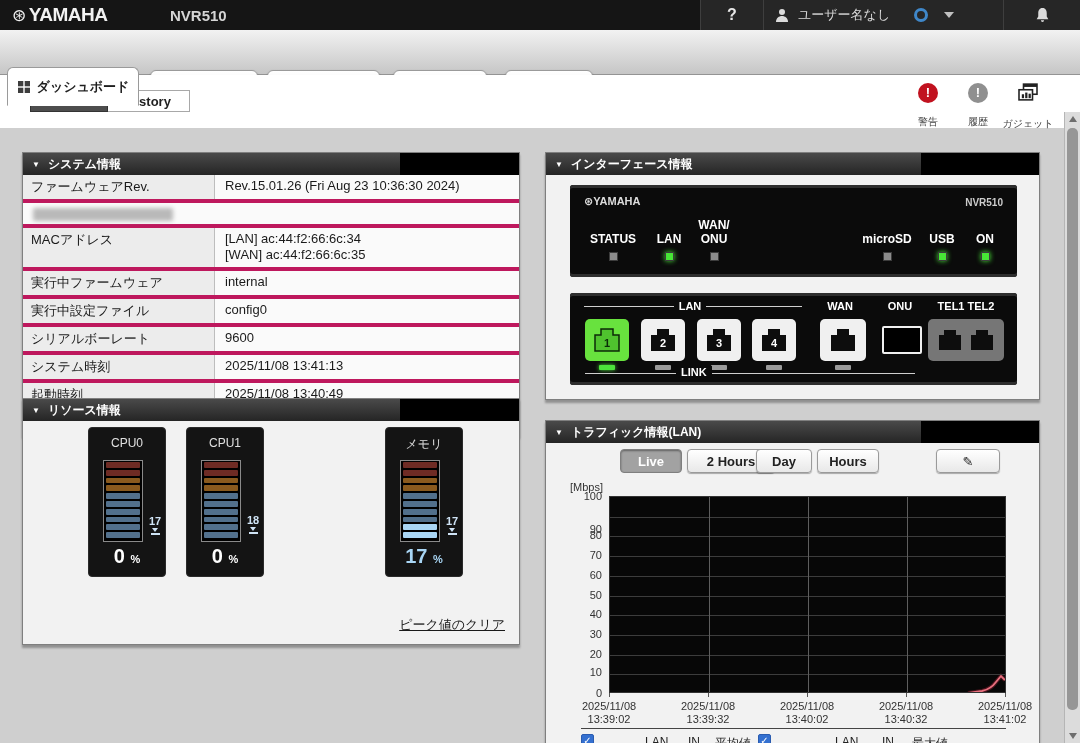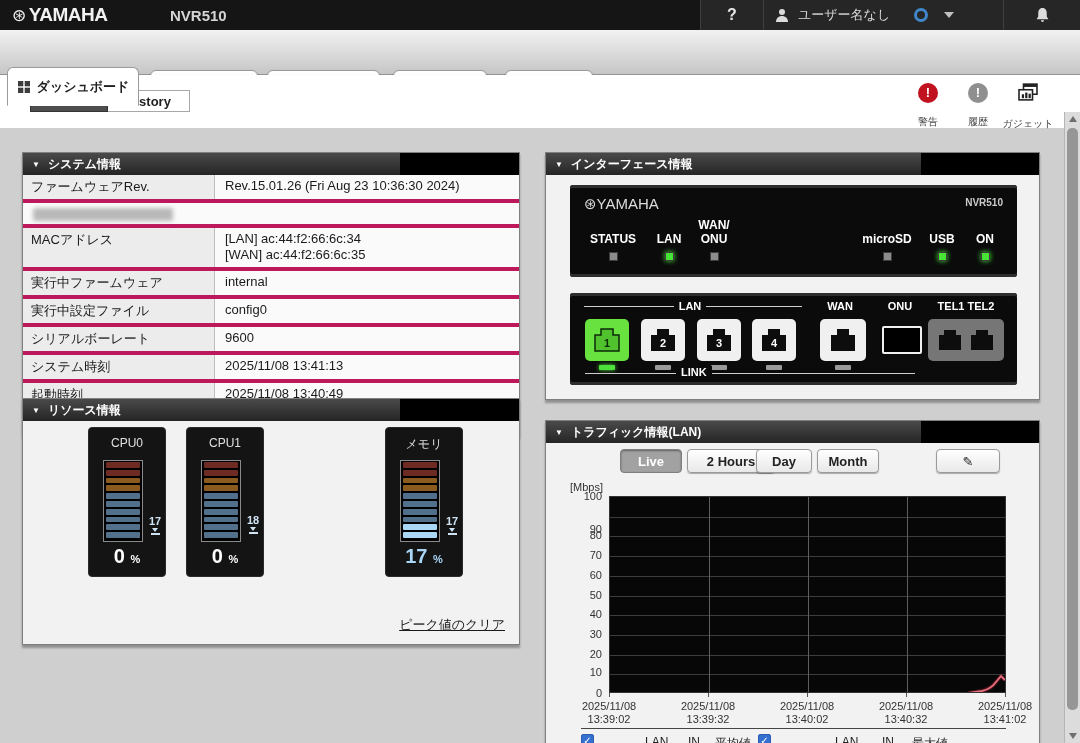--- a/index.html
+++ b/index.html
@@ -66,21 +66,21 @@
   .sysrow:last-child { border-bottom:none; }
   .sysrow .lbl { width:192px; background:#ececec; border-right:1px solid #bdbdbd; padding:3px 8px; }
   .sysrow .val { flex:1; background:#fafafa; padding:3px 10px; line-height:1.25; }
   .redacted { width:140px; height:13px; margin-top:2px; background:#b9b9b9; border-radius:2px; filter:blur(2px); }
 
   
   .device { position:absolute; left:24px; width:447px; height:92px; background:#0b0b0b; border-radius:3px;
             box-shadow:inset 0 3px 0 #2e2e2e, inset 0 -3px 0 #2e2e2e; }
   .device-front { top:32px; }
   .device-rear { top:140px; }
-  .df-brand { position:absolute; left:14px; top:10px; color:#ddd; font-size:15px; font-weight:normal; }
+  .df-brand { position:absolute; left:14px; top:10px; color:#ddd; font-size:11px; font-weight:bold; }
   .df-model { position:absolute; right:14px; top:12px; color:#ccc; font-size:10px; font-weight:bold; }
   .led-item { position:absolute; top:28px; height:48px; display:flex; flex-direction:column;
               justify-content:flex-end; align-items:center; }
   .led-label { color:#fff; font-size:12px; font-weight:bold; text-align:center; white-space:pre-line; line-height:1.15; }
   .led-dot { width:9px; height:9px; margin-top:5px; background:#8c8c8c; border:1px solid #3c3c3c; }
   .led-dot.on { background:#47e636; box-shadow:0 0 5px #47e636; }
   .hline { position:absolute; border-top:1px solid #cfcfcf; }
   .grp-label { position:absolute; top:7px; color:#fff; font-size:11px; font-weight:bold; text-align:center; }
   .mod { position:absolute; top:26px; width:44px; height:42px; background:#f0f0f0; border-radius:5px;
          display:flex; align-items:center; justify-content:center; }
@@ -479,21 +479,21 @@
   </div>
 
   <div class="panel" style="left:545px;top:420px;width:495px;height:334px;" data-interactable="false" id="traffic-panel">
     <div class="panel-header" data-interactable="true">
       <span class="hdr-caret" data-interactable="false">▼</span>
       <span data-interactable="false">トラフィック情報(LAN)</span>
     </div>
     <div class="range-btn active" style="left:74px;width:62px;" data-interactable="true">Live</div>
     <div class="range-btn" style="left:141px;width:88px;text-align:right;" data-interactable="true">2 Hours</div>
     <div class="range-btn" style="left:210px;width:56px;" data-interactable="true">Day</div>
-    <div class="range-btn" style="left:271px;width:62px;" data-interactable="true">Month</div>
+    <div class="range-btn" style="left:271px;width:62px;" data-interactable="true">Hours</div>
     <div class="range-btn" style="left:390px;width:64px;" data-interactable="true">
       <span data-interactable="false">✎</span>
     </div>
     <div class="mbps" data-interactable="false">[Mbps]</div>
     <div class="plot" data-interactable="false">
       <svg width="397" height="197" viewBox="0 0 397 197" data-interactable="false" style="position:absolute;left:0;top:0;">
         <path d="M358 196 L372 194 Q381 192 386 185 L391 179 L395 183" stroke="#7d1d2e" stroke-width="4" fill="none" opacity="0.55"></path>
         <path d="M358 196 L372 194 Q381 192 386 185 L391 179 L395 183" stroke="#e8707e" stroke-width="1.8" fill="none"></path>
       </svg>
     <div class="hgrid" style="top: 19.7px;"></div>

